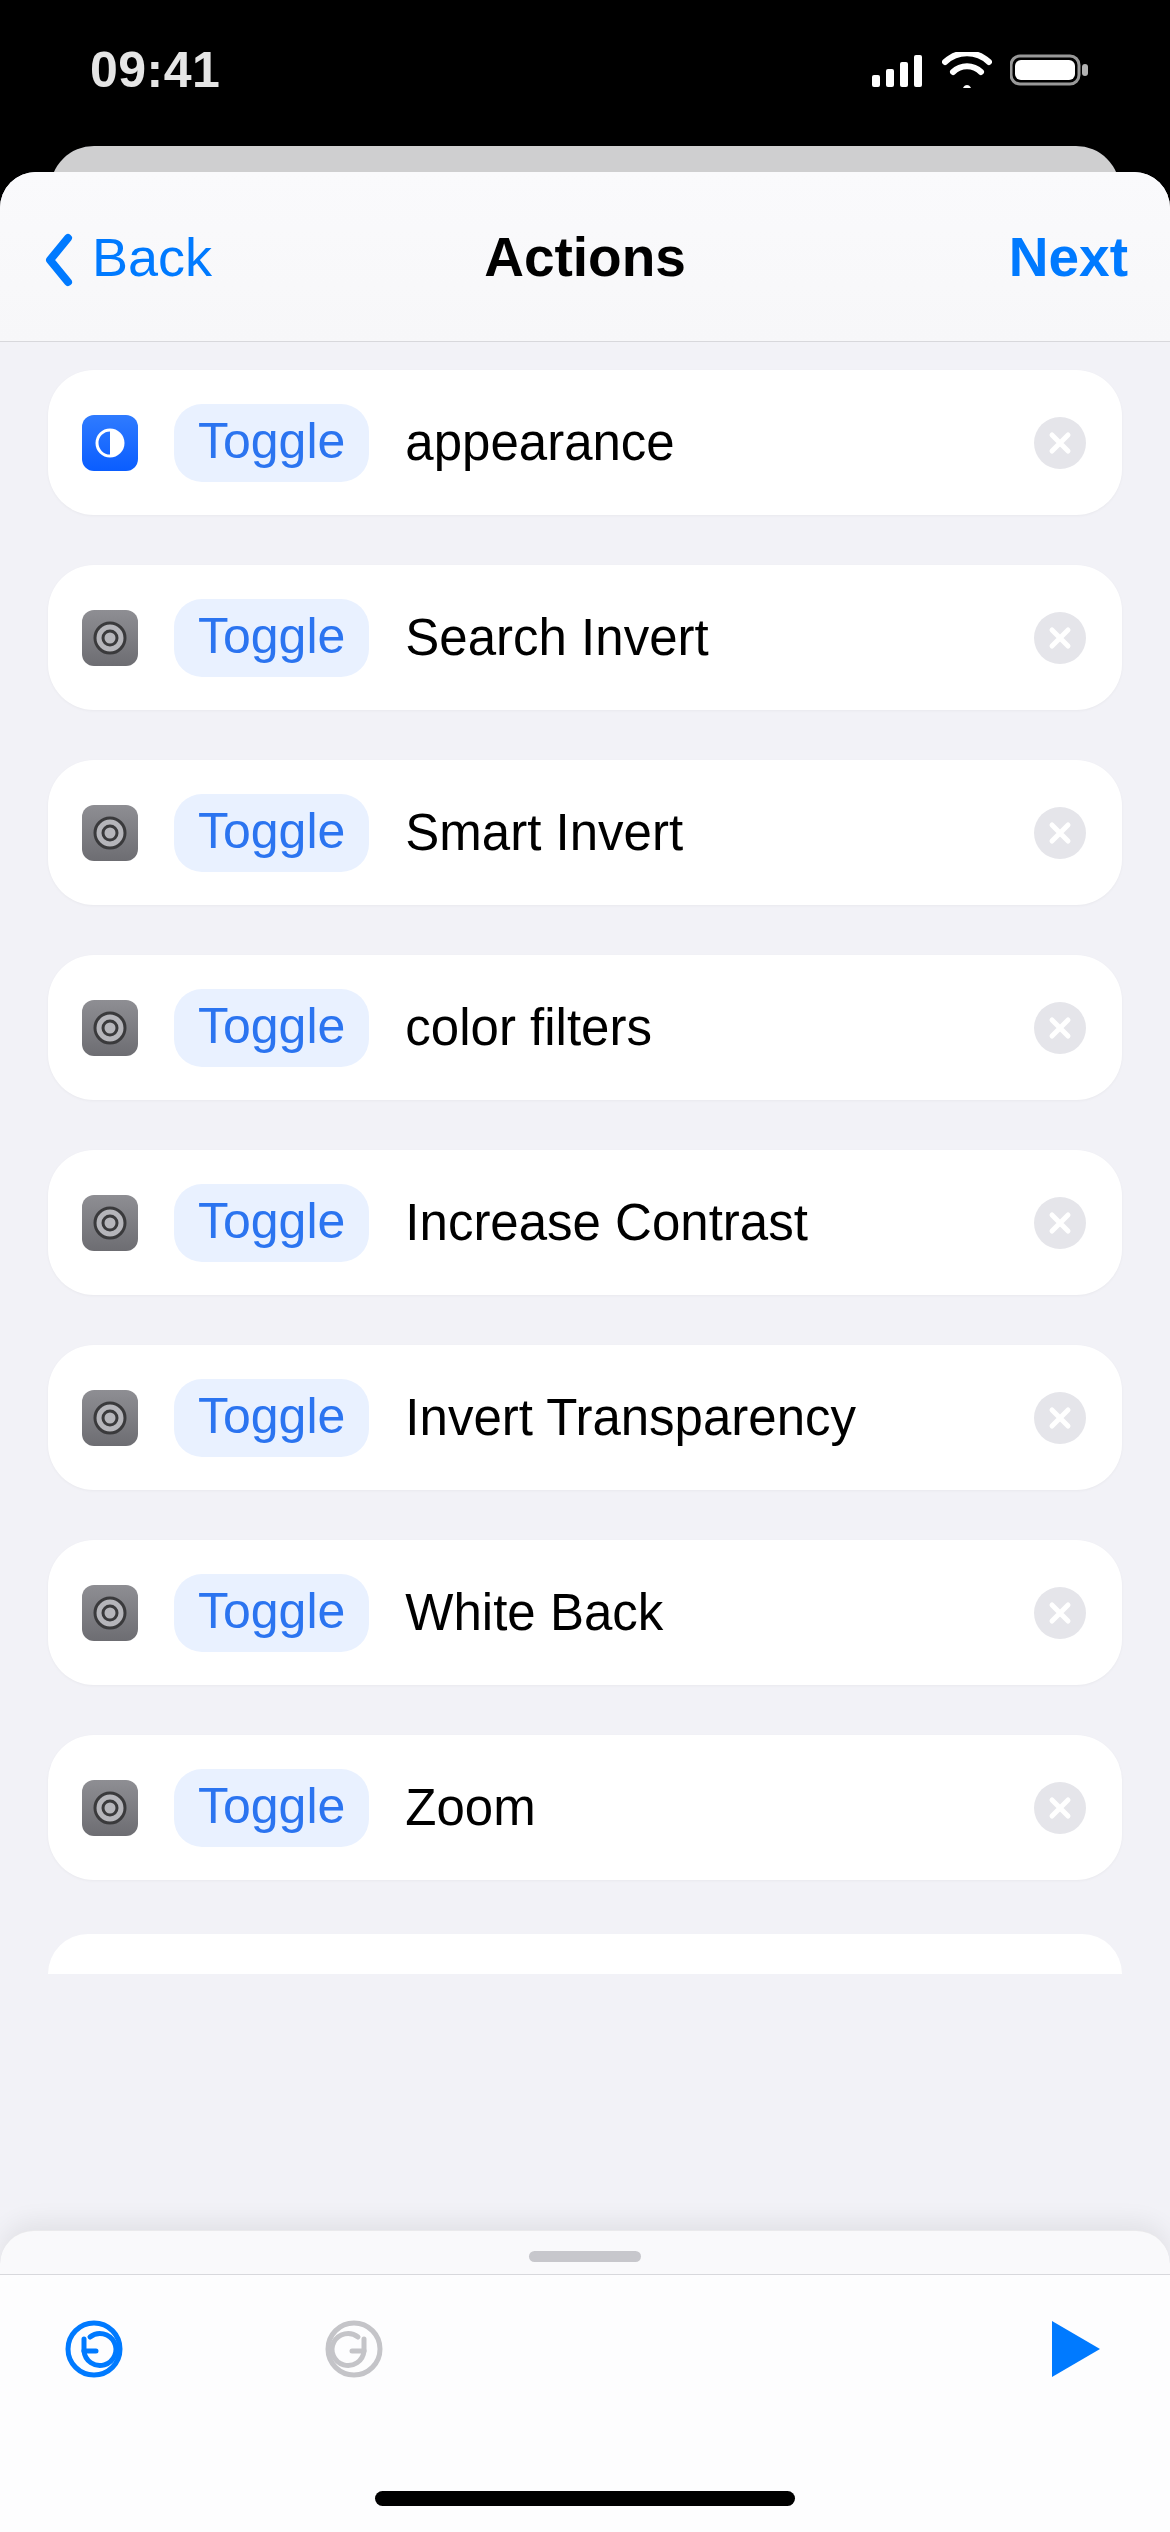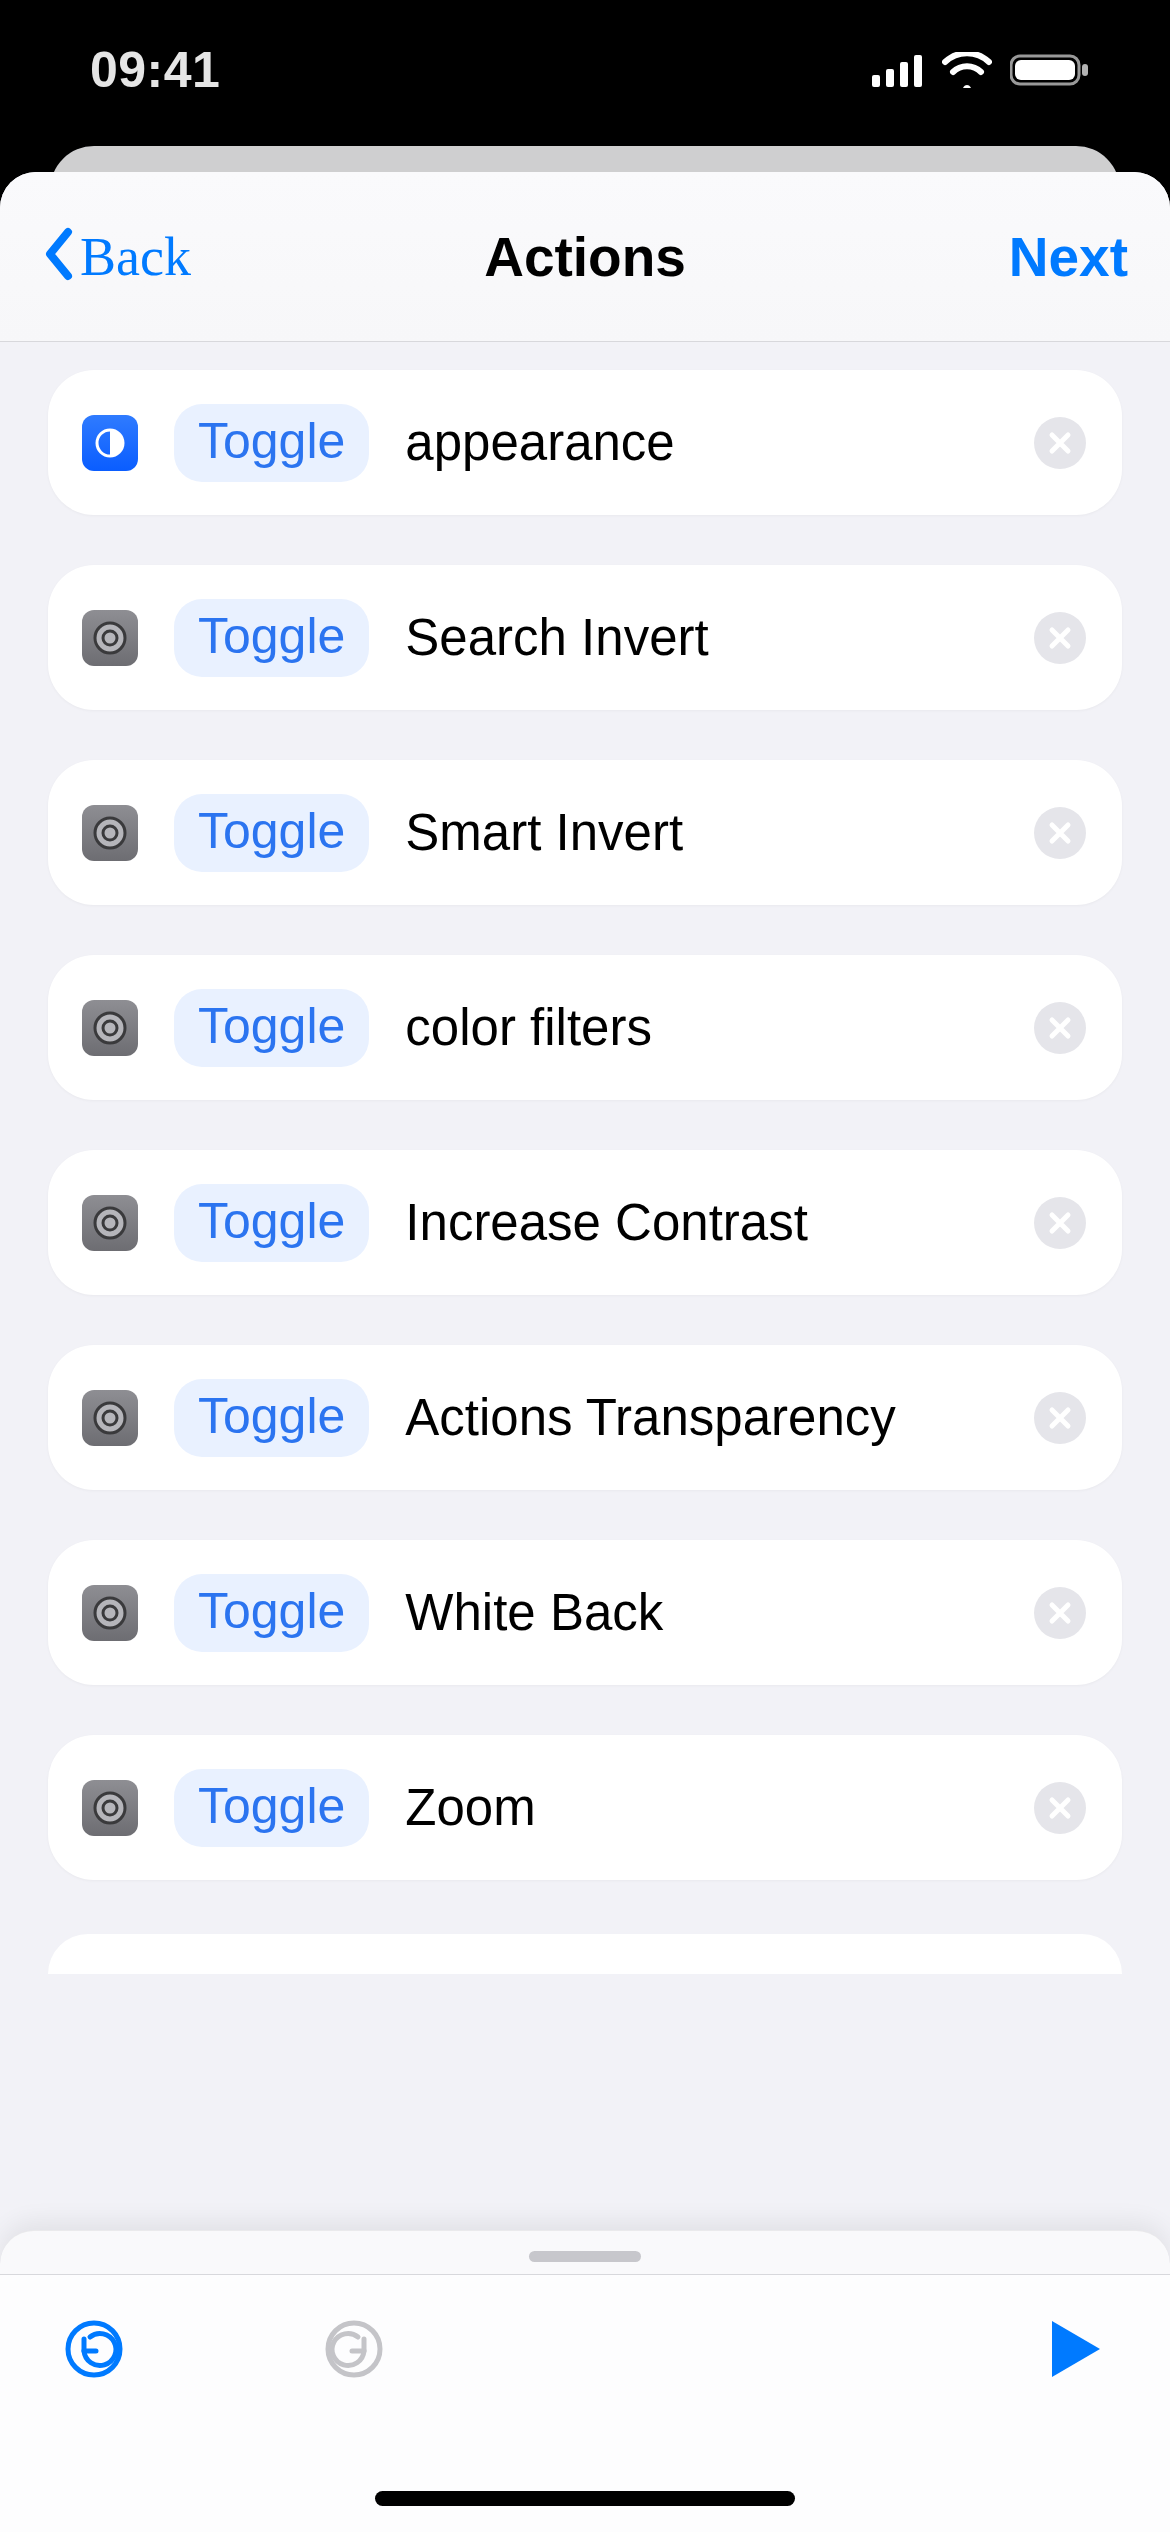--- a/index.html
+++ b/index.html
@@ -55,25 +55,24 @@
     height: 170px;
     display: flex;
     align-items: center;
     justify-content: space-between;
     padding: 0 42px;
     background: linear-gradient(#fafafc,#f7f7f9);
     border-bottom: 1px solid #d8d8dc;
     position: relative;
   }
   .nav-back {
-    display: flex; align-items: flex-start; gap: 4px;
+    display: flex; align-items: flex-end; gap: 16px;
     color: #007aff;
     font-size: 54px;
     font-weight: 400;
-    font-family: Liberation Serif, serif;
   }
   .nav-back svg { display:block; }
   .nav-title {
     position: absolute;
     left: 0; right: 0;
     text-align: center;
     font-size: 55px;
     font-weight: 600;
     color: #000;
     pointer-events: none;
@@ -348,21 +347,21 @@
     </div>
 
     <div class="action-card">
       <div class="app-icon settings">
         <svg width="40" height="40" viewBox="0 0 40 40">
             <circle cx="20" cy="20" r="15" stroke="#3a3a3c" stroke-width="3" fill="#b5b5ba"></circle>
             <circle cx="20" cy="20" r="7" stroke="#3a3a3c" stroke-width="3" fill="none"></circle>
           </svg>
       </div>
       <div class="toggle-chip">Toggle</div>
-      <div class="action-name">Actions Transparency</div>
+      <div class="action-name">Invert Transparency</div>
       <div class="remove-btn">
         <svg width="24" height="24" viewBox="0 0 24 24">
             <path d="M4 4 L20 20 M20 4 L4 20" stroke="#fff" stroke-width="5" stroke-linecap="round"></path>
           </svg>
       </div>
     </div>
 
     <div class="action-card">
       <div class="app-icon settings">
         <svg width="40" height="40" viewBox="0 0 40 40">

